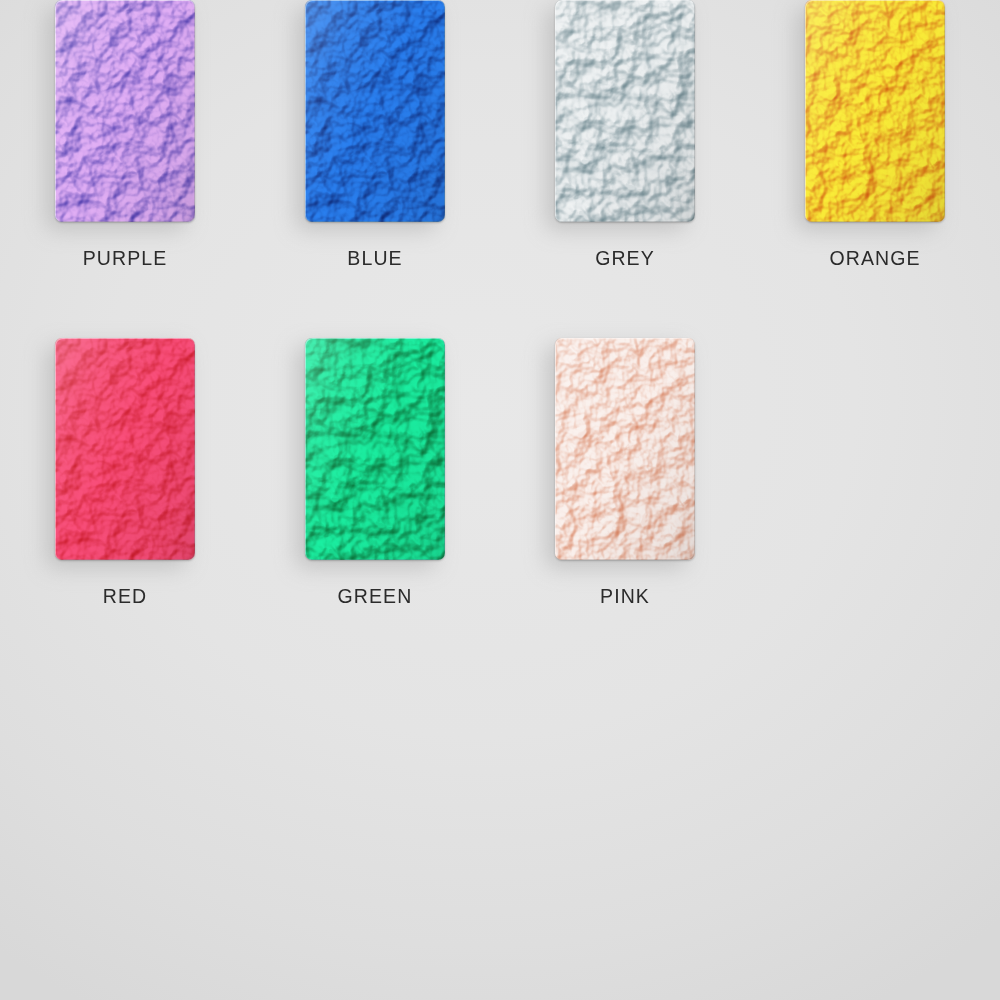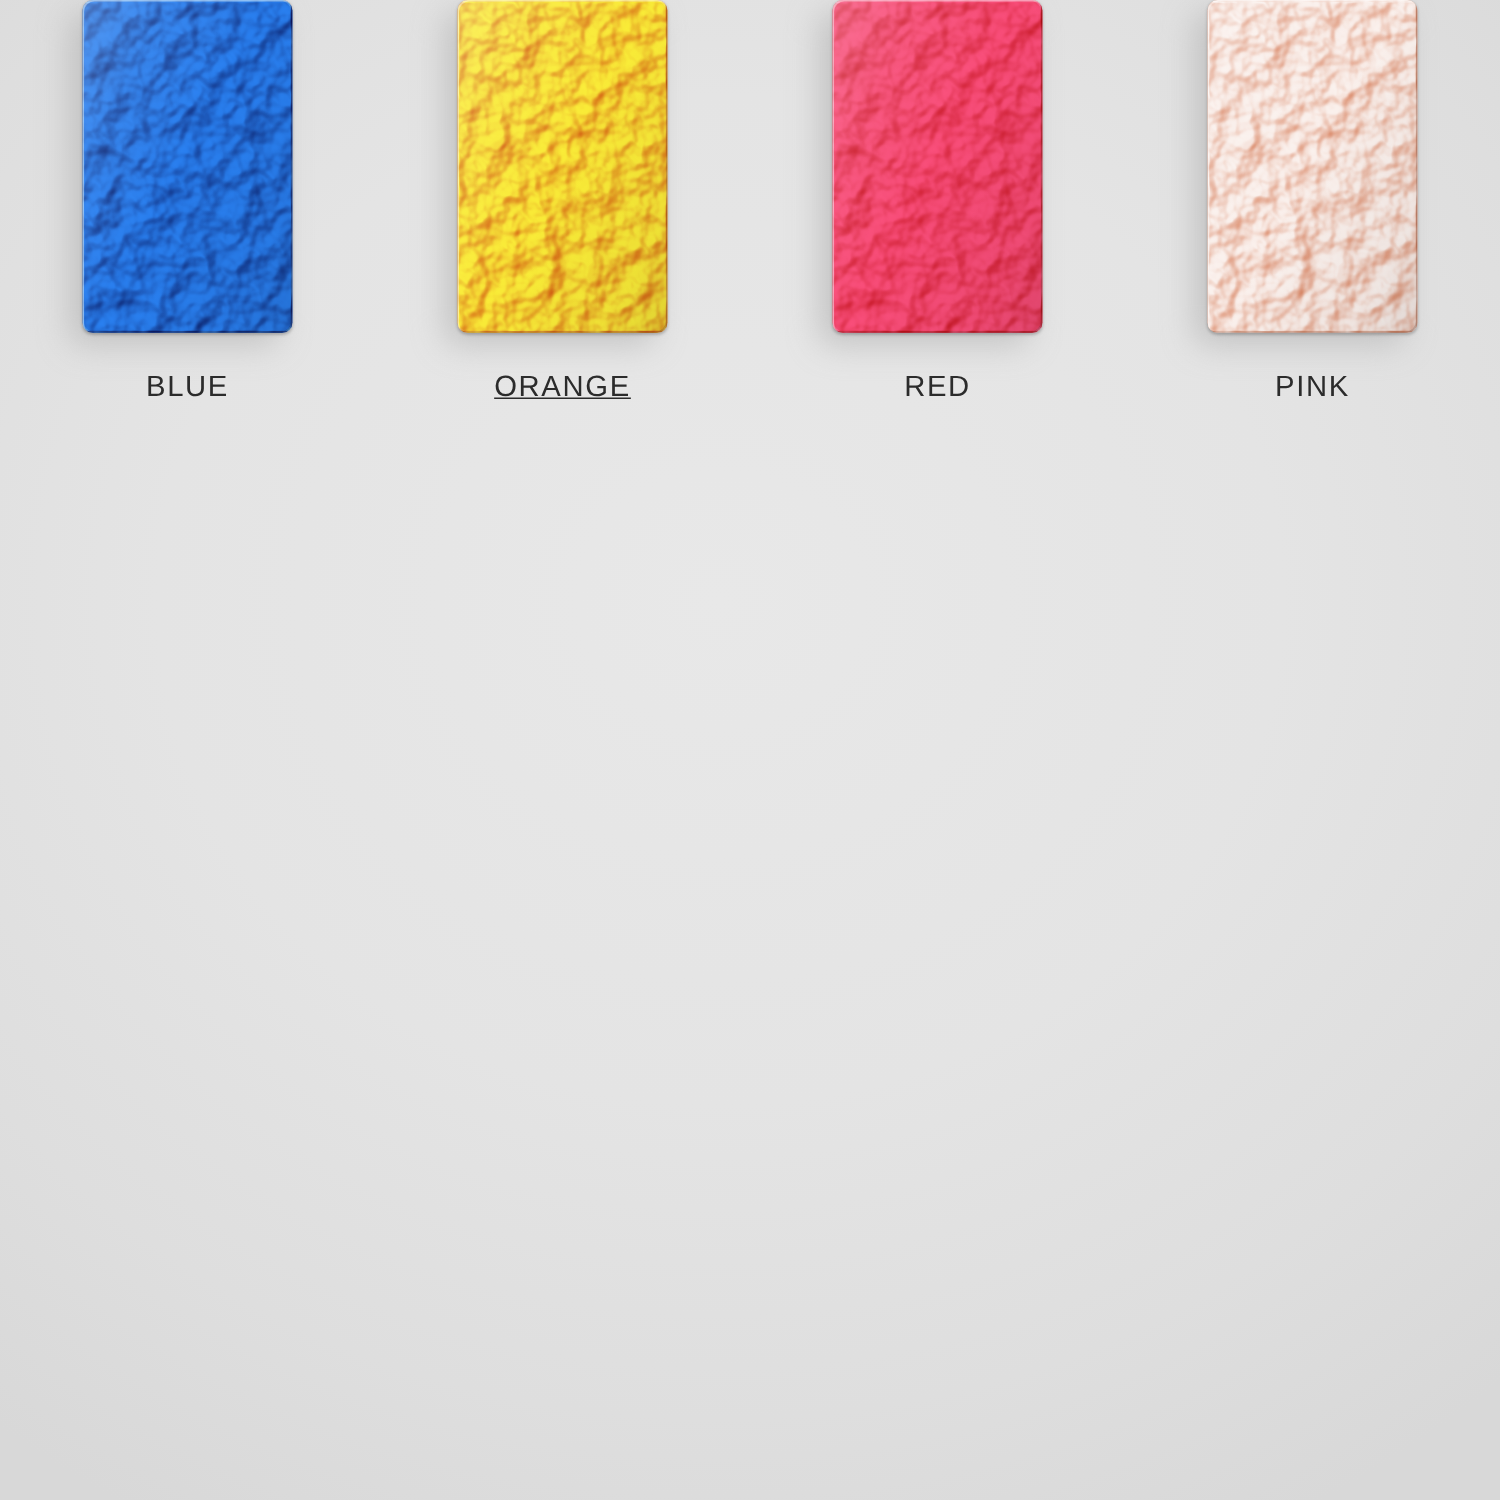--- a/index.html
+++ b/index.html
@@ -181,59 +181,98 @@
         </feDiffuseLighting>
         <feComposite in="spec2" in2="diff" operator="over"></feComposite>
       </filter>
     </defs>
   </svg>
 
   <div class="swatch-grid">
       <div class="swatch-cell">
         <div class="chip-wrap">
           <div class="chip-shadow"></div>
+          <div class="chip" style="--chip-color: #7b5fc4;">
+            <svg class="chip-texture" viewBox="0 0 140 222" preserveAspectRatio="none">
+              <rect x="0" y="0" width="140" height="222" fill="#808080" filter="url(#emboss-a)"></rect>
+            </svg>
+            <div class="chip-sheen"></div>
+            <div class="chip-edge"></div>
+          </div>
+        </div>
+        <div class="chip-label" style="color: rgb(43, 43, 43);">PURPLE</div>
+      </div>
+      <div class="swatch-cell">
+        <div class="chip-wrap">
+          <div class="chip-shadow"></div>
           <div class="chip" style="--chip-color: #16459f;">
             <svg class="chip-texture" viewBox="0 0 140 222" preserveAspectRatio="none">
               <rect x="0" y="0" width="140" height="222" fill="#808080" filter="url(#emboss-a)"></rect>
             </svg>
             <div class="chip-sheen"></div>
             <div class="chip-edge"></div>
           </div>
         </div>
         <div class="chip-label" style="color: rgb(43, 43, 43);">BLUE</div>
       </div>
       <div class="swatch-cell">
         <div class="chip-wrap">
           <div class="chip-shadow"></div>
+          <div class="chip" style="--chip-color: #95a8ae;">
+            <svg class="chip-texture" viewBox="0 0 140 222" preserveAspectRatio="none">
+              <rect x="0" y="0" width="140" height="222" fill="#808080" filter="url(#emboss-b)"></rect>
+            </svg>
+            <div class="chip-sheen"></div>
+            <div class="chip-edge"></div>
+          </div>
+        </div>
+        <div class="chip-label" style="color: rgb(43, 43, 43);">GREY</div>
+      </div>
+      <div class="swatch-cell">
+        <div class="chip-wrap">
+          <div class="chip-shadow"></div>
           <div class="chip" style="--chip-color: #e08b1e;">
             <svg class="chip-texture" viewBox="0 0 140 222" preserveAspectRatio="none">
               <rect x="0" y="0" width="140" height="222" fill="#808080" filter="url(#emboss-c)"></rect>
             </svg>
             <div class="chip-sheen"></div>
             <div class="chip-edge"></div>
           </div>
         </div>
-        <div class="chip-label" style="color: rgb(43, 43, 43); text-decoration: underline;">ORANGE</div>
+        <div class="chip-label" style="color: rgb(43, 43, 43);">ORANGE</div>
       </div>
       <div class="swatch-cell">
         <div class="chip-wrap">
           <div class="chip-shadow"></div>
           <div class="chip" style="--chip-color: #d92a42;">
             <svg class="chip-texture" viewBox="0 0 140 222" preserveAspectRatio="none">
               <rect x="0" y="0" width="140" height="222" fill="#808080" filter="url(#emboss-a)"></rect>
             </svg>
             <div class="chip-sheen"></div>
             <div class="chip-edge"></div>
           </div>
         </div>
         <div class="chip-label" style="color: rgb(43, 43, 43);">RED</div>
       </div>
       <div class="swatch-cell">
         <div class="chip-wrap">
           <div class="chip-shadow"></div>
+          <div class="chip" style="--chip-color: #0e9657;">
+            <svg class="chip-texture" viewBox="0 0 140 222" preserveAspectRatio="none">
+              <rect x="0" y="0" width="140" height="222" fill="#808080" filter="url(#emboss-b)"></rect>
+            </svg>
+            <div class="chip-sheen"></div>
+            <div class="chip-edge"></div>
+          </div>
+        </div>
+        <div class="chip-label" style="color: rgb(43, 43, 43);">GREEN</div>
+      </div>
+      <div class="swatch-cell">
+        <div class="chip-wrap">
+          <div class="chip-shadow"></div>
           <div class="chip" style="--chip-color: #e4a890;">
             <svg class="chip-texture" viewBox="0 0 140 222" preserveAspectRatio="none">
               <rect x="0" y="0" width="140" height="222" fill="#808080" filter="url(#emboss-c)"></rect>
             </svg>
             <div class="chip-sheen"></div>
             <div class="chip-edge"></div>
           </div>
         </div>
         <div class="chip-label" style="color: rgb(43, 43, 43);">PINK</div>
       </div>

